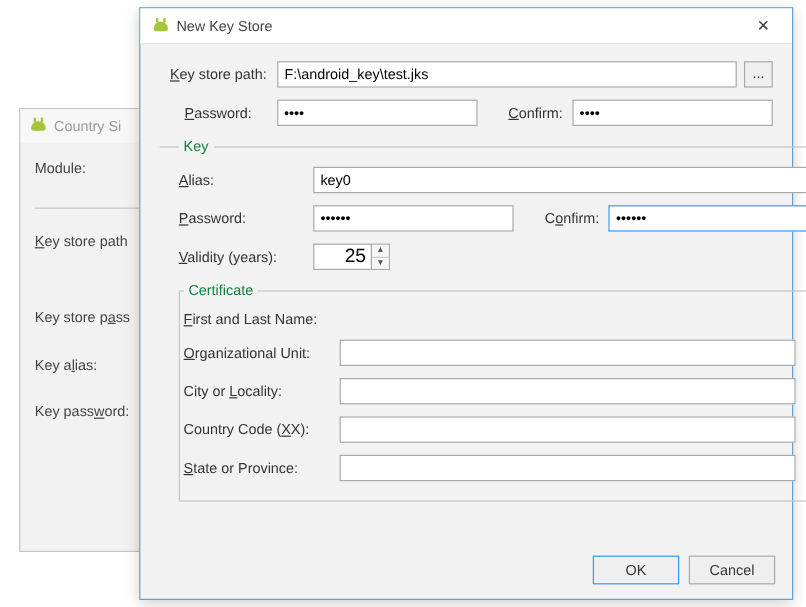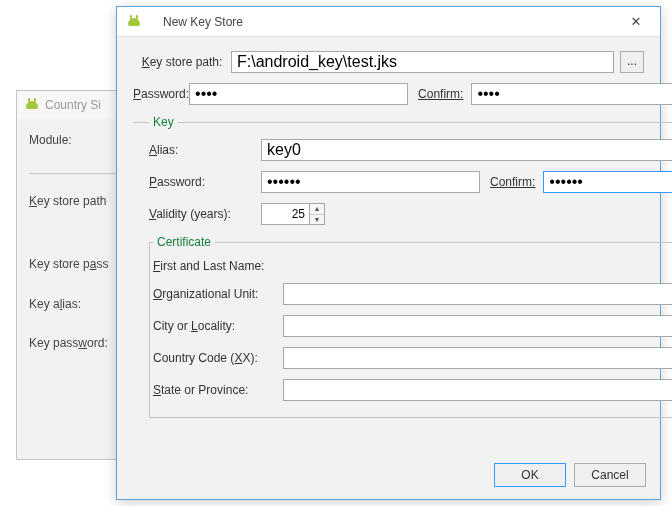--- a/index.html
+++ b/index.html
@@ -74,21 +74,20 @@
     display: flex;
     flex-direction: column;
   }
   .fg-titlebar {
     height: 30px;
     background: #fff;
     display: flex;
     align-items: center;
     padding: 0 10px;
     border-bottom: 1px solid #e0e0e0;
-    gap: 16px;
   }
   .fg-titlebar .title { flex:1; color:#444; }
   .close-btn {
     width: 28px; height: 24px;
     text-align: center;
     font-size: 13px;
     line-height: 24px;
     cursor: default;
     color: #444;
   }
@@ -97,29 +96,29 @@
     padding: 14px 16px 10px 16px;
   }
   .row {
     display: flex;
     align-items: center;
     margin-bottom: 10px;
   }
   .lbl { width: 98px; text-align: center; }
   .lbl2 { width: 112px; }
   .lbl3 { width: 130px; }
-  .confirm-lbl { margin: 0 8px 0 10px; text-decoration: underline; }
+  .confirm-lbl { margin: 0 8px 0 26px; }
   input[type=text], input[type=password] {
     flex: 1;
     height: 22px;
     border: 1px solid #a8a8a8;
     background: #fff;
     padding: 0 5px;
     font-family: inherit;
-    font-size: 16px;
+    font-size: 12px;
     outline: none;
   }
   input.focused {
     border: 1px solid #3399ff;
   }
   .browse-btn {
     width: 24px; height: 22px;
     margin-left: 6px;
     border: 1px solid #aaa;
     background: #efefef;
@@ -149,21 +148,21 @@
     height: 22px;
   }
   .spinner-input {
     width: 48px;
     height: 22px;
     border: 1px solid #a8a8a8;
     border-right: 0;
     text-align: right;
     padding: 0 4px;
     font-family: inherit;
-    font-size: 12px;
+    font-size: 16px;
   }
   .spinner-btns {
     width: 16px;
     border: 1px solid #a8a8a8;
     display: flex;
     flex-direction: column;
   }
   .spinner-btns div {
     flex:1;
     font-size: 7px;

